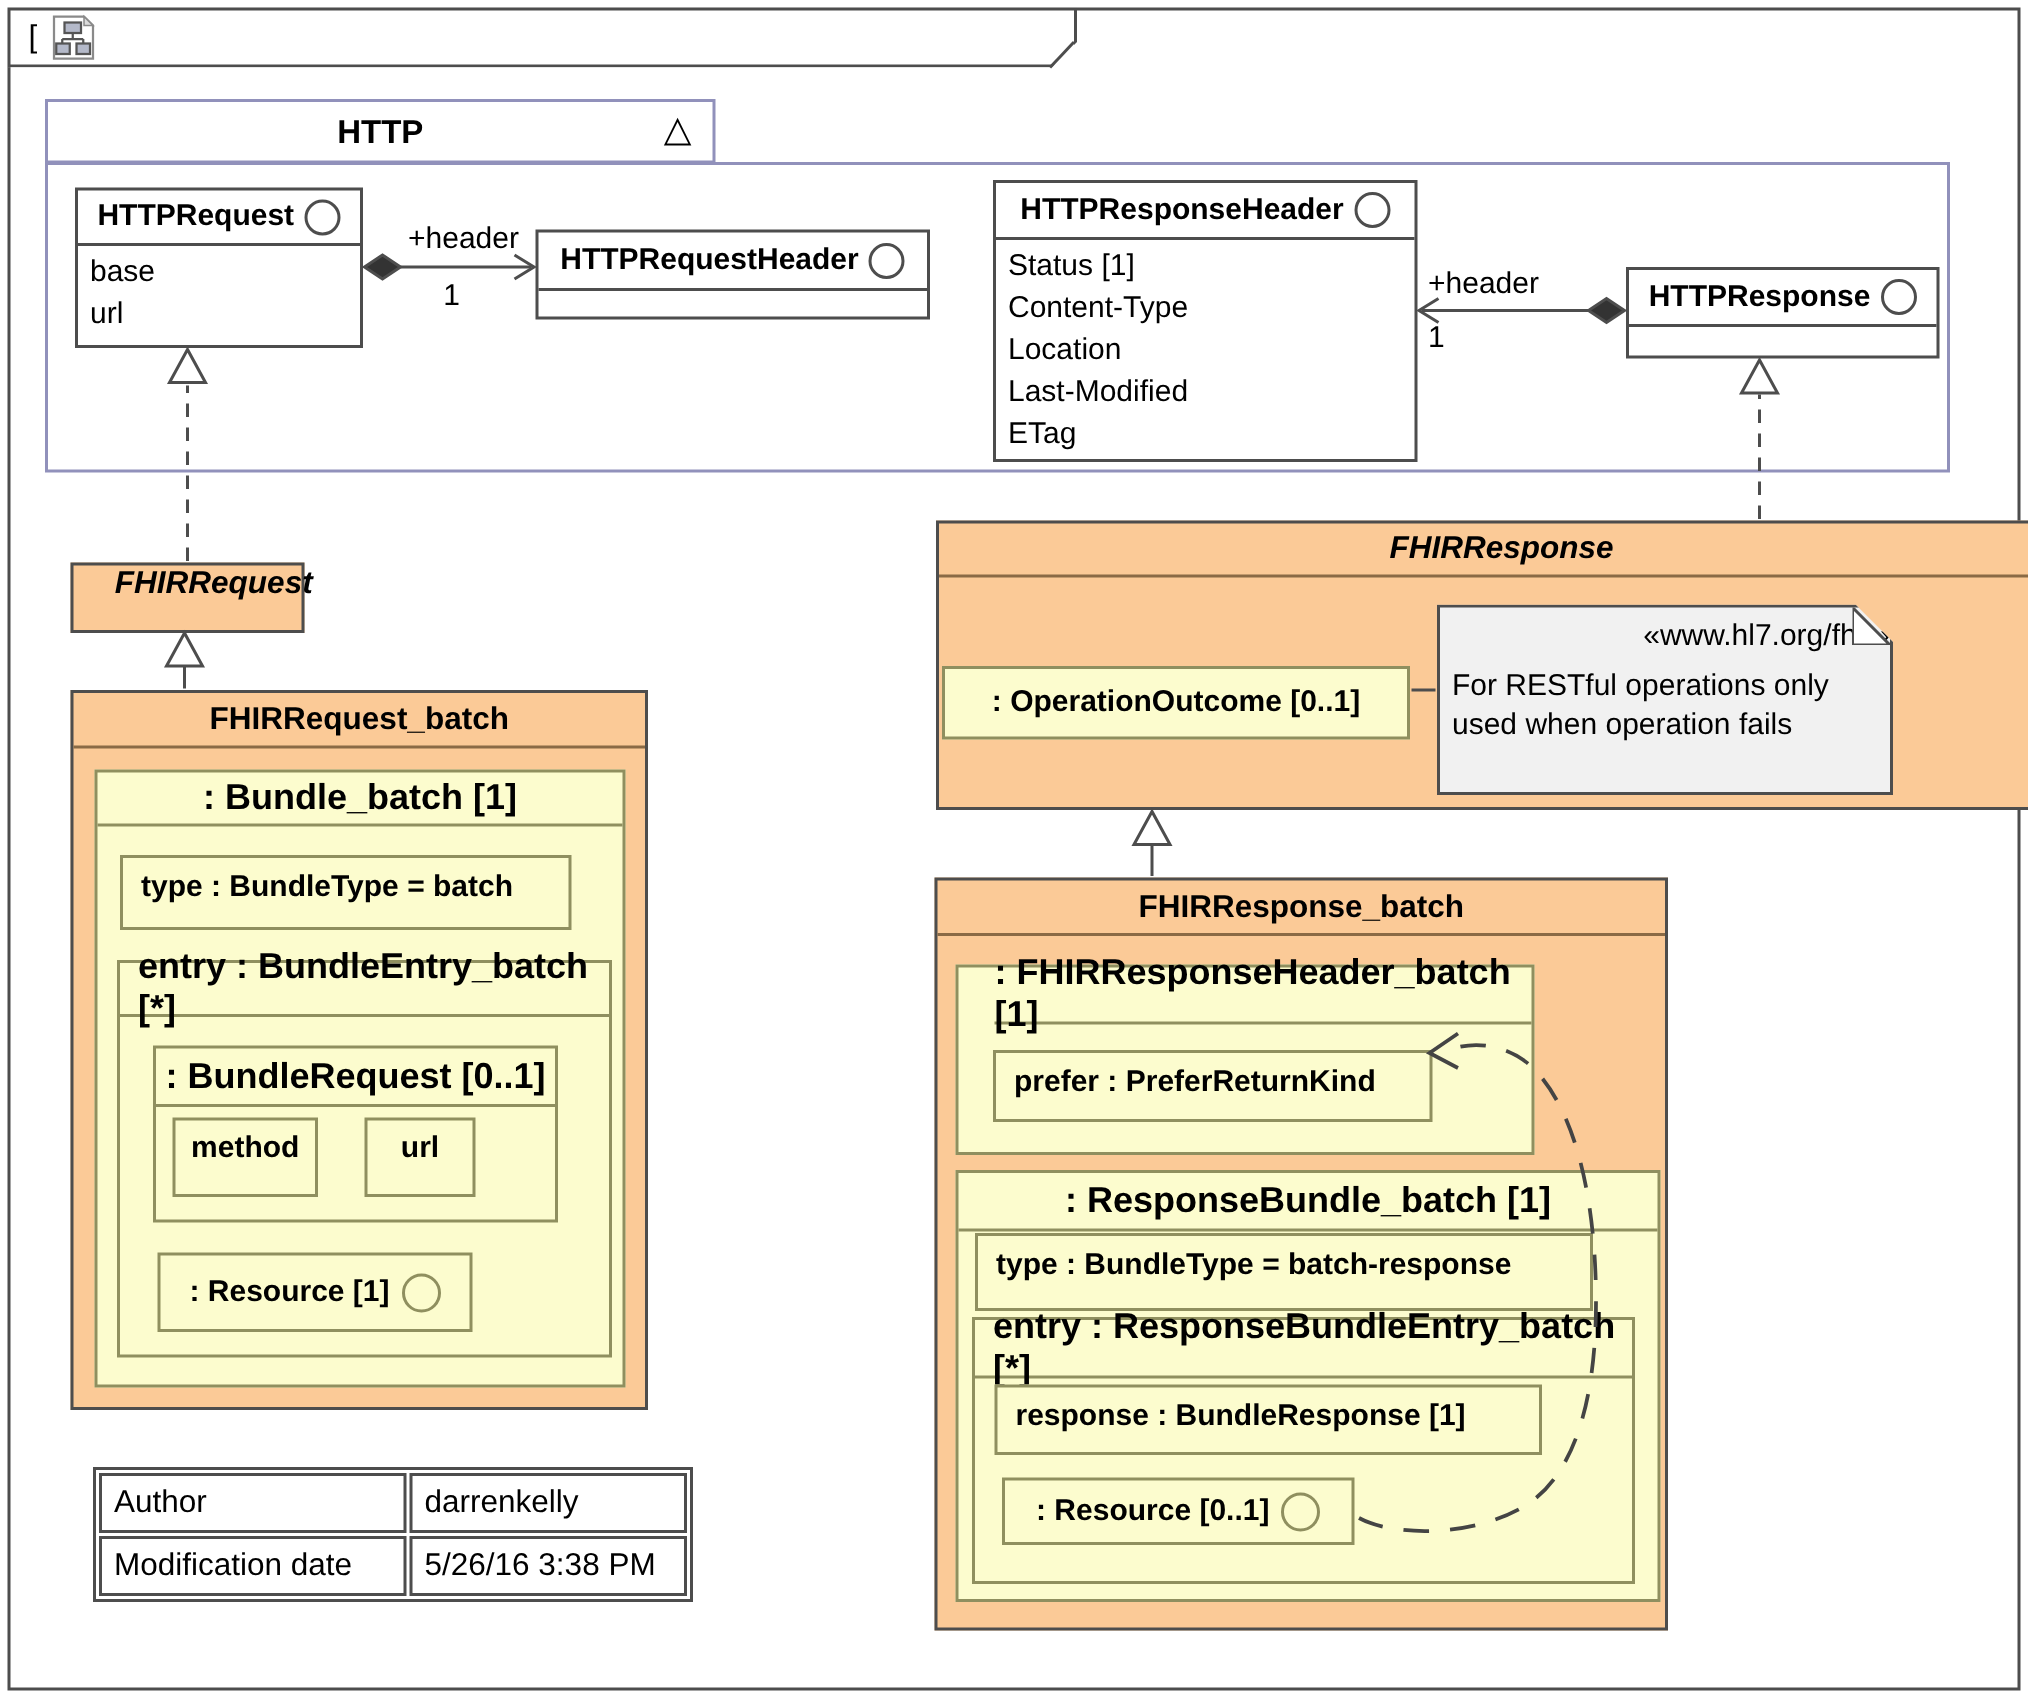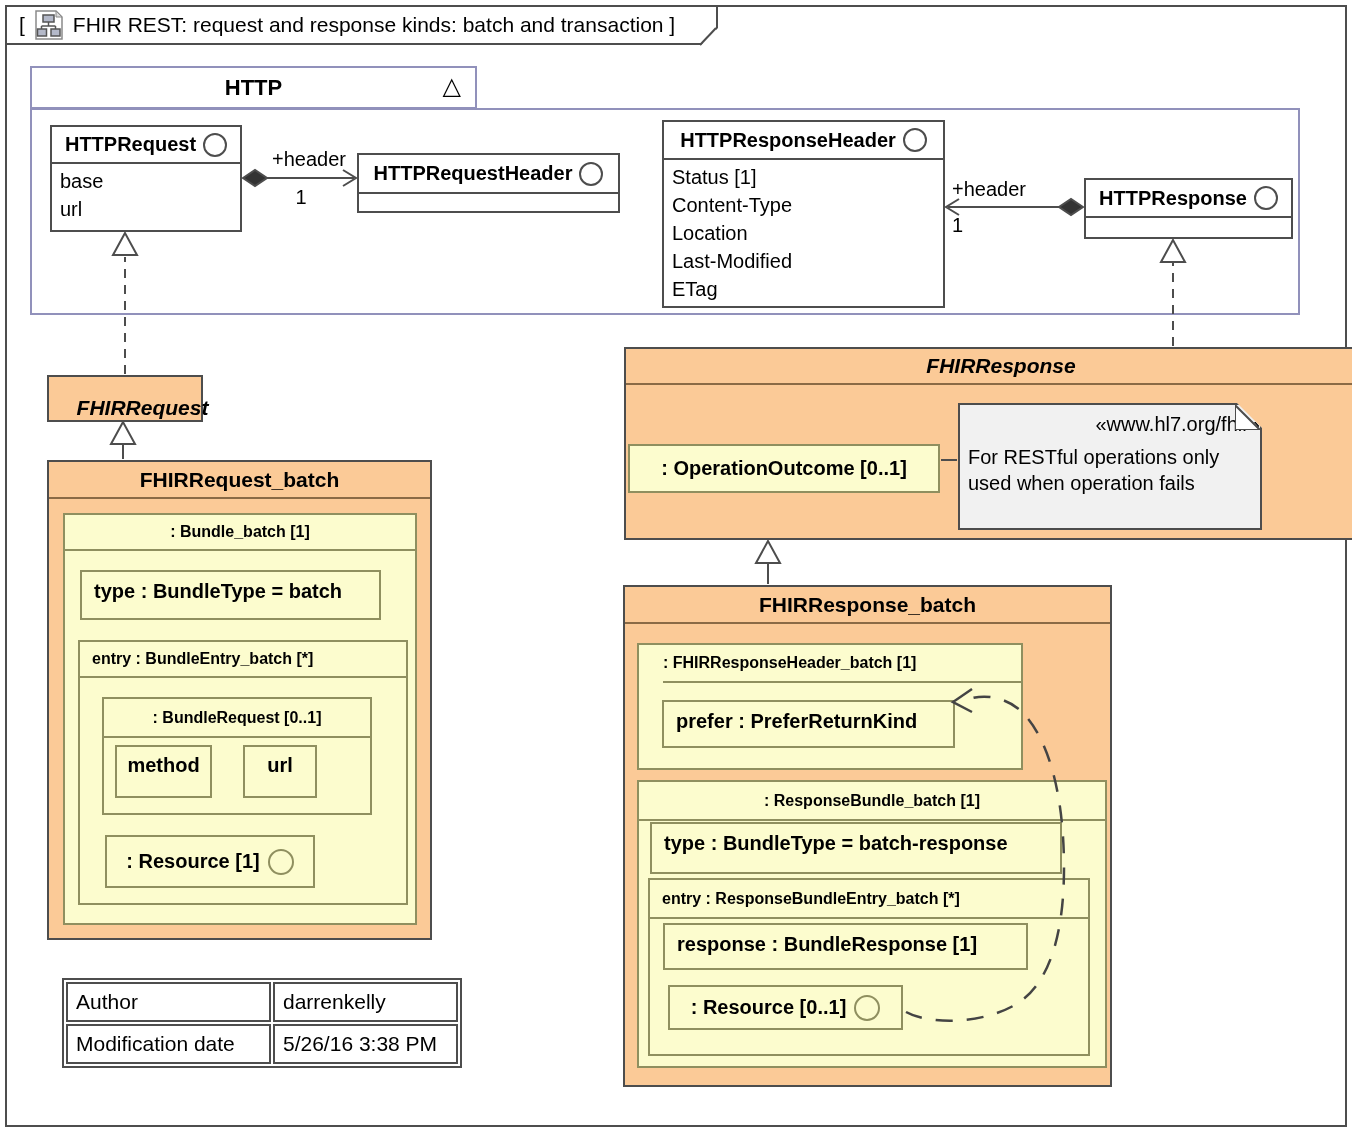--- a/index.html
+++ b/index.html
@@ -20,21 +20,21 @@
   .cls-h{display:flex;align-items:center;justify-content:center;gap:7px;font-weight:bold;font-size:20px;border-bottom:2px solid #4d4d4d;}
   .circle{width:20px;height:20px;border:2px solid #4d4d4d;border-radius:50%;flex:0 0 auto;}
   .attrs{font-size:20px;padding:3px 8px;}
   .attrs div{line-height:28px;}
   
   .orange{background:#fbca97;border:2px solid #4d4d4d;z-index:2;}
   .orange-h{display:flex;align-items:center;justify-content:center;font-weight:bold;font-size:21px;border-bottom:2px solid #8a6a45;}
   .italic{font-style:italic;}
   
   .yellow{position:absolute;box-sizing:border-box;background:#fcfcce;border:2px solid #8f8f5f;}
-  .yellow-h{display:flex;align-items:center;font-weight:bold;font-size:16px;border-bottom:2px solid #8f8f5f;}
+  .yellow-h{display:flex;align-items:center;font-weight:bold;font-size:24px;border-bottom:2px solid #8f8f5f;}
   .yellow-h.center{justify-content:center;}
   .ybox{position:absolute;box-sizing:border-box;background:#fcfcce;border:2px solid #8f8f5f;font-weight:bold;font-size:20px;}
   .ybox.padded{padding:8px 0 0 12px;}
   .ybox.centered{display:flex;align-items:center;justify-content:center;gap:8px;}
   .ycircle{width:22px;height:22px;border:2px solid #8f8f5f;border-radius:50%;flex:0 0 auto;}
   
   #note{left:958px;top:403px;width:304px;height:127px;background:#f1f1f1;border:2px solid #4d4d4d;z-index:3;
     clip-path:polygon(0 0,calc(100% - 25px) 0,100% 25px,100% 100%,0 100%);font-size:20px;}
   #note .stereo{text-align:right;margin-top:8px;}
   #note .body{padding:8px 6px 0 8px;line-height:26px;}
@@ -57,21 +57,20 @@
 <div id="title-tab" class="abs">
   <span>[</span>
   <svg class="tab-icon" width="32" height="34" viewBox="0 0 32 34">
     <path d="M3 3 h20 l6 6 v22 h-26 z" fill="#fff" stroke="#8a8a8a" stroke-width="1.5"></path>
     <path d="M23 3 l6 6 h-6 z" fill="#dcdcdc" stroke="#8a8a8a" stroke-width="1"></path>
     <rect x="10" y="7" width="11" height="7" fill="#b4b9c9" stroke="#555" stroke-width="1.5"></rect>
     <path d="M15.5 14 v4 M8.5 18 h14 M8.5 18 v3 M22.5 18 v3" fill="none" stroke="#555" stroke-width="1.5"></path>
     <rect x="4.5" y="21" width="9" height="7" fill="#b4b9c9" stroke="#555" stroke-width="1.5"></rect>
     <rect x="18" y="21" width="9" height="7" fill="#b4b9c9" stroke="#555" stroke-width="1.5"></rect>
   </svg>
-  <span>FHIR REST: request and response kinds: batch and transaction ]</span>
 </div>
 
 <div class="abs pkg-tab">
   <span>HTTP</span>
   <span class="pkg-collapse">△</span>
 </div>
 <div class="abs pkg-body"></div>
 
 <div class="abs cls" style="left:50px;top:125px;width:192px;height:107px;">
   <div class="cls-h" style="height:35px;">
@@ -112,21 +111,21 @@
     <span class="circle"></span>
   </div>
   <div style="flex:1;"></div>
 </div>
 
 <div class="abs lbl" style="left:266px;top:148px;width:86px;text-align:center;">+header</div>
 <div class="abs lbl" style="left:266px;top:186px;width:70px;text-align:center;">1</div>
 <div class="abs lbl" style="left:952px;top:178px;width:82px;">+header</div>
 <div class="abs lbl" style="left:952px;top:214px;width:40px;">1</div>
 
-<div class="abs orange" style="left:47px;top:375px;width:156px;height:47px;display:flex;align-items:flex-end;justify-content:center;padding-left:35px;">
+<div class="abs orange" style="left:47px;top:375px;width:156px;height:47px;display:flex;align-items:flex-start;justify-content:center;padding-left:35px;">
   <span class="italic" style="font-weight:bold;font-size:21px;">FHIRRequest</span>
 </div>
 
 <div class="abs orange" style="left:47px;top:460px;width:385px;height:480px;">
   <div class="orange-h" style="height:35px;">FHIRRequest_batch</div>
 </div>
 <div class="yellow" style="left:63px;top:513px;width:354px;height:412px;z-index:3;">
   <div class="yellow-h center" style="height:34px;">: Bundle_batch [1]</div>
 </div>
 <div class="ybox padded" style="left:80px;top:570px;width:301px;height:50px;z-index:4;">type : BundleType = batch</div>

